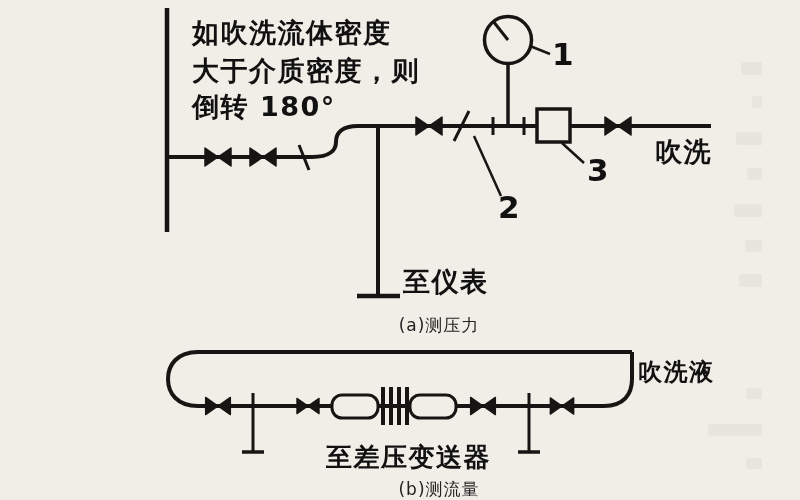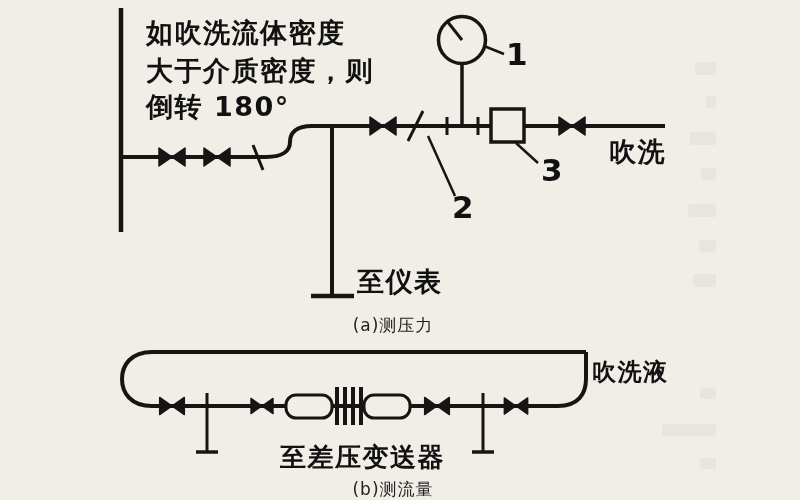--- a/index.html
+++ b/index.html
@@ -1,21 +1,21 @@
 <!DOCTYPE html>
 <html><head>
 <meta charset="utf-8">
 <style>
   html,body{margin:0;padding:0;}
   body{
     width:800px;height:500px;
     background:#f1eee7;
     font-family:"DejaVu Sans","Liberation Sans",sans-serif;
   }
-  .stage{position:relative;width:716px;height:500px;overflow:hidden;}
+  .stage{position:relative;width:716px;height:500px;overflow:hidden;padding-left:46px;}
   svg{display:block;}
   .pipe{stroke:#171513;fill:none;stroke-linecap:butt;}
   .thin{stroke:#171513;fill:none;}
   .cjk{fill:#111;font-weight:700;letter-spacing:1.5px;}
   .num{fill:#111;font-weight:700;font-size:31px;}
   .caption{fill:#222;font-size:17px;font-weight:400;letter-spacing:1px;}
   .artifact{fill:#dcd8cb;}
 </style>
 </head>
 <body>

